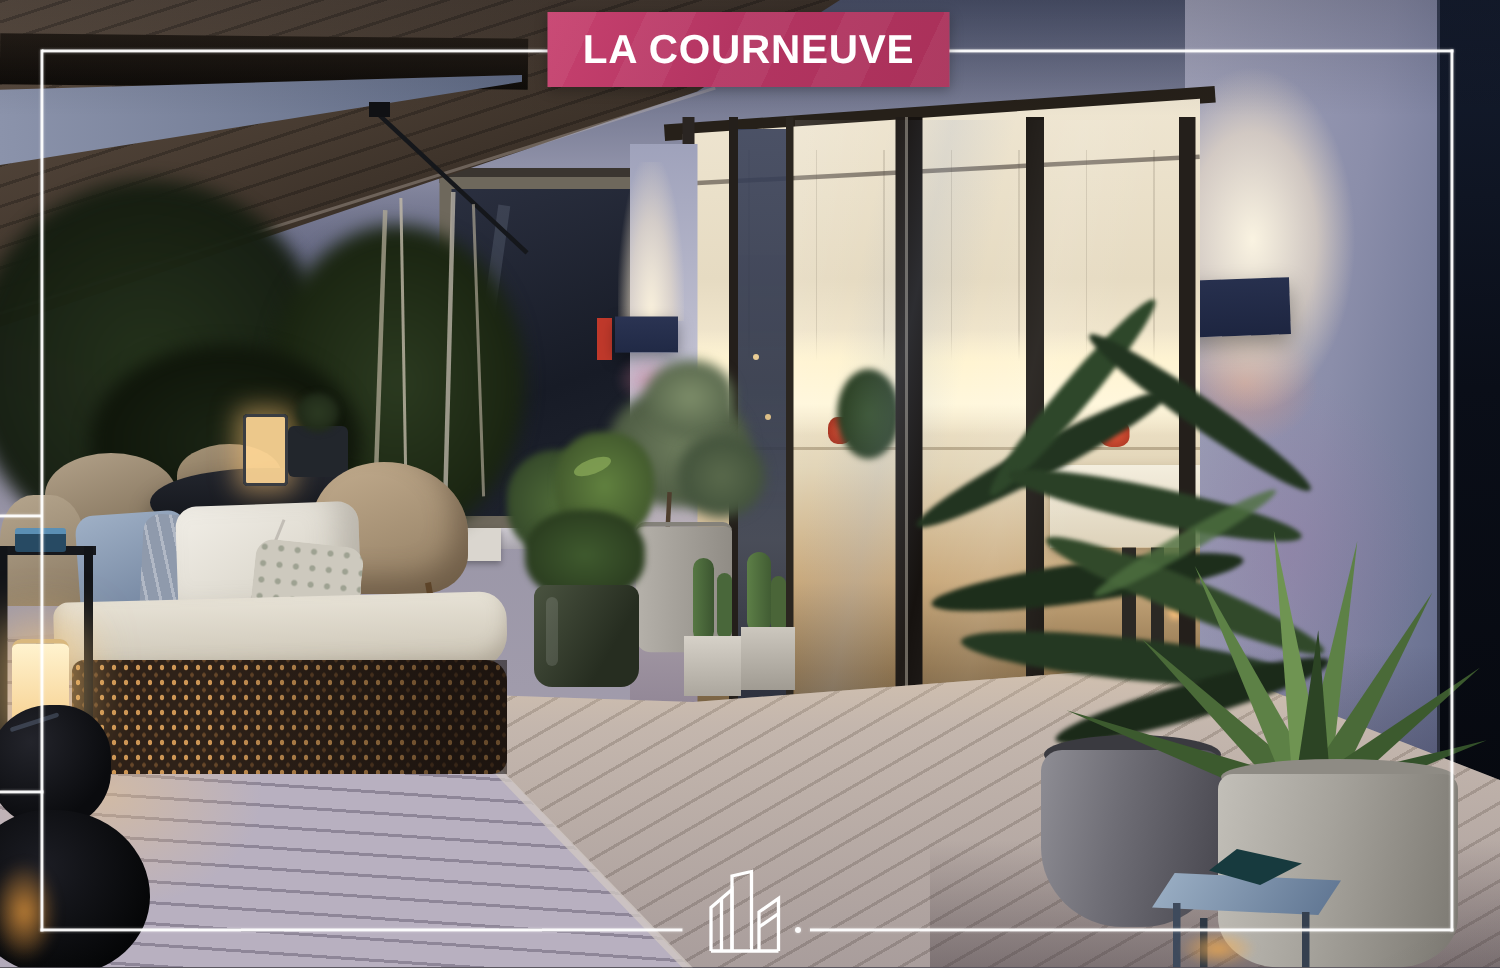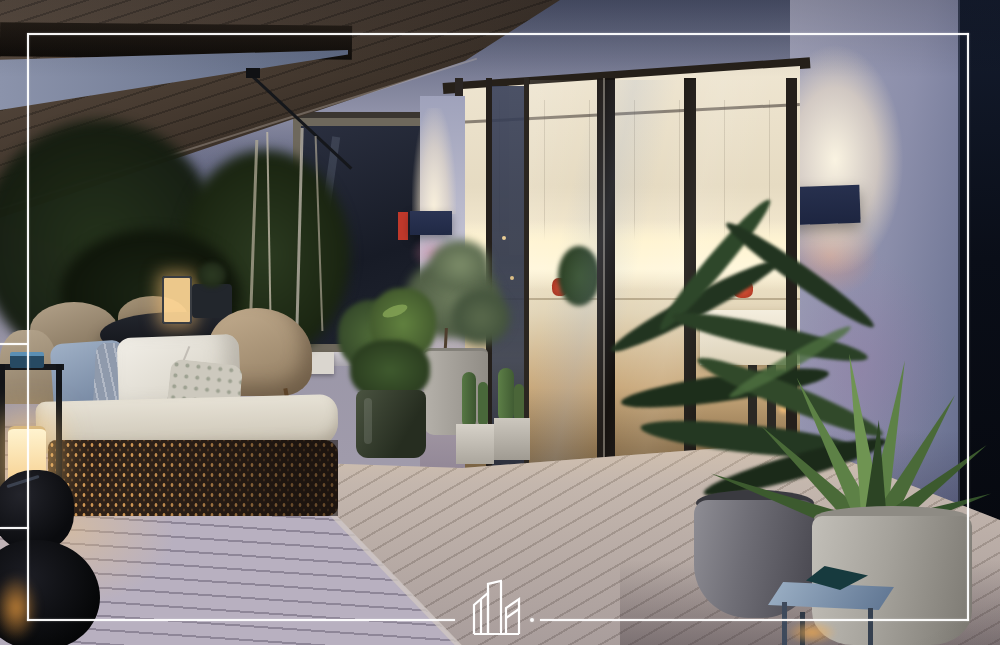--- a/index.html
+++ b/index.html
@@ -210,14 +210,17 @@
     <svg width="60" height="60" viewBox="0 0 60 60" fill="none" stroke="#ffffff" stroke-width="2.2" stroke-linejoin="miter">
       <path d="M8 57 V28 L22 16 V57"></path>
       <path d="M15 57 V22"></path>
       <path d="M22 57 V7 L35 4 V57"></path>
       <path d="M40 57 V31 L53 22 V57"></path>
       <path d="M40 41 L53 32"></path>
       <path d="M8 57 H53"></path>
     </svg>
   </div>
 
+  <div id="banner" style="left:365px;top:8px;width:268px;height:50px;background:repeating-linear-gradient(115deg,rgba(255,255,255,.05) 0 30px,transparent 30px 60px),linear-gradient(115deg,#c7416f 0%,#b43562 45%,#a93059 100%);">
+    <span>LA COURNEUVE</span>
+  </div>
 
 </div>
 
 </body></html>

